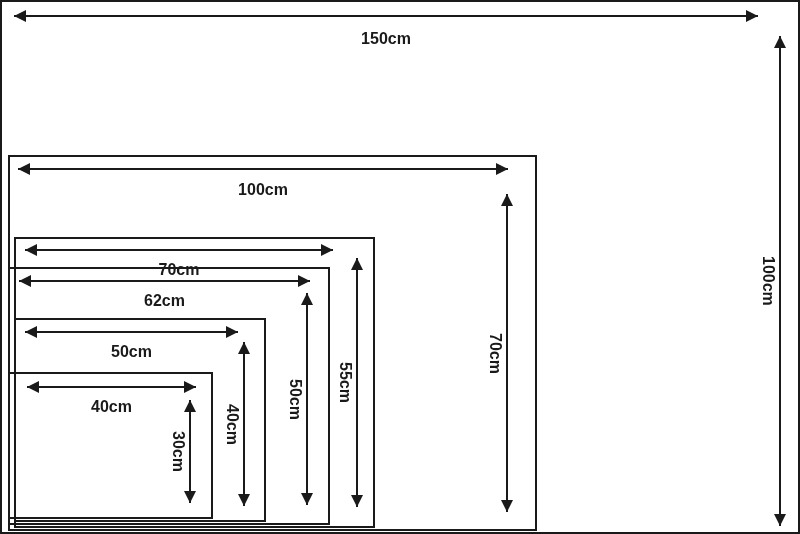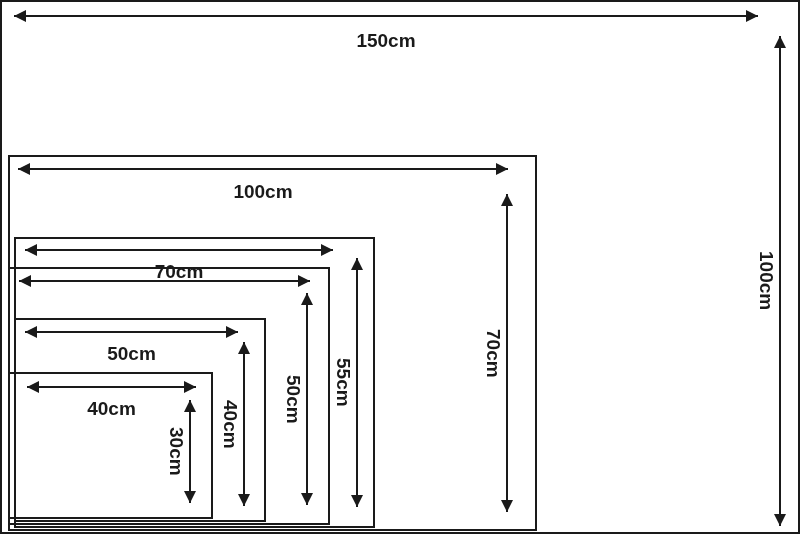--- a/index.html
+++ b/index.html
@@ -3,21 +3,21 @@
 <meta charset="utf-8">
 <style>
   html, body { margin: 0; padding: 0; background: #ffffff; }
   .canvas {
     position: relative;
     width: 800px;
     height: 534px;
     background: var(--bg, #ffffff);
     font-family: "Liberation Sans", sans-serif;
     font-weight: bold;
-    font-size: 19px;
+    font-size: 16px;
     color: var(--line, #1a1a1a);
     overflow: hidden;
     text-decoration: underline;
   }
   .rect {
     position: absolute;
     border: 2px solid var(--line, #1a1a1a);
     box-sizing: border-box;
   }
   .h-arrow {
@@ -79,20 +79,21 @@
   <div class="v-label" style="left:484px; top:194px; height:318px;">70cm</div>
 
   <div class="rect" style="left:14px; top:237px; width:361px; height:291px;"></div>
   <div class="h-arrow" style="left:25px; top:249px; width:308px;"></div>
   <div class="h-label" style="left:25px; top:261px; width:308px;">70cm</div>
   <div class="v-arrow" style="left:356px; top:258px; height:249px;"></div>
   <div class="v-label" style="left:334px; top:258px; height:249px;">55cm</div>
 
   <div class="rect" style="left:8px; top:267px; width:322px; height:258px;"></div>
   <div class="h-arrow" style="left:19px; top:280px; width:291px;"></div>
+  <div class="h-label" style="left:19px; top:292px; width:291px;">62cm</div>
   <div class="v-arrow" style="left:306px; top:293px; height:212px;"></div>
   <div class="v-label" style="left:284px; top:293px; height:212px;">50cm</div>
 
   <div class="rect" style="left:14px; top:318px; width:252px; height:204px;"></div>
   <div class="h-arrow" style="left:25px; top:331px; width:213px;"></div>
   <div class="h-label" style="left:25px; top:343px; width:213px;">50cm</div>
   <div class="v-arrow" style="left:243px; top:342px; height:164px;"></div>
   <div class="v-label" style="left:221px; top:342px; height:164px;">40cm</div>
 
   <div class="rect" style="left:8px; top:372px; width:205px; height:147px;"></div>

